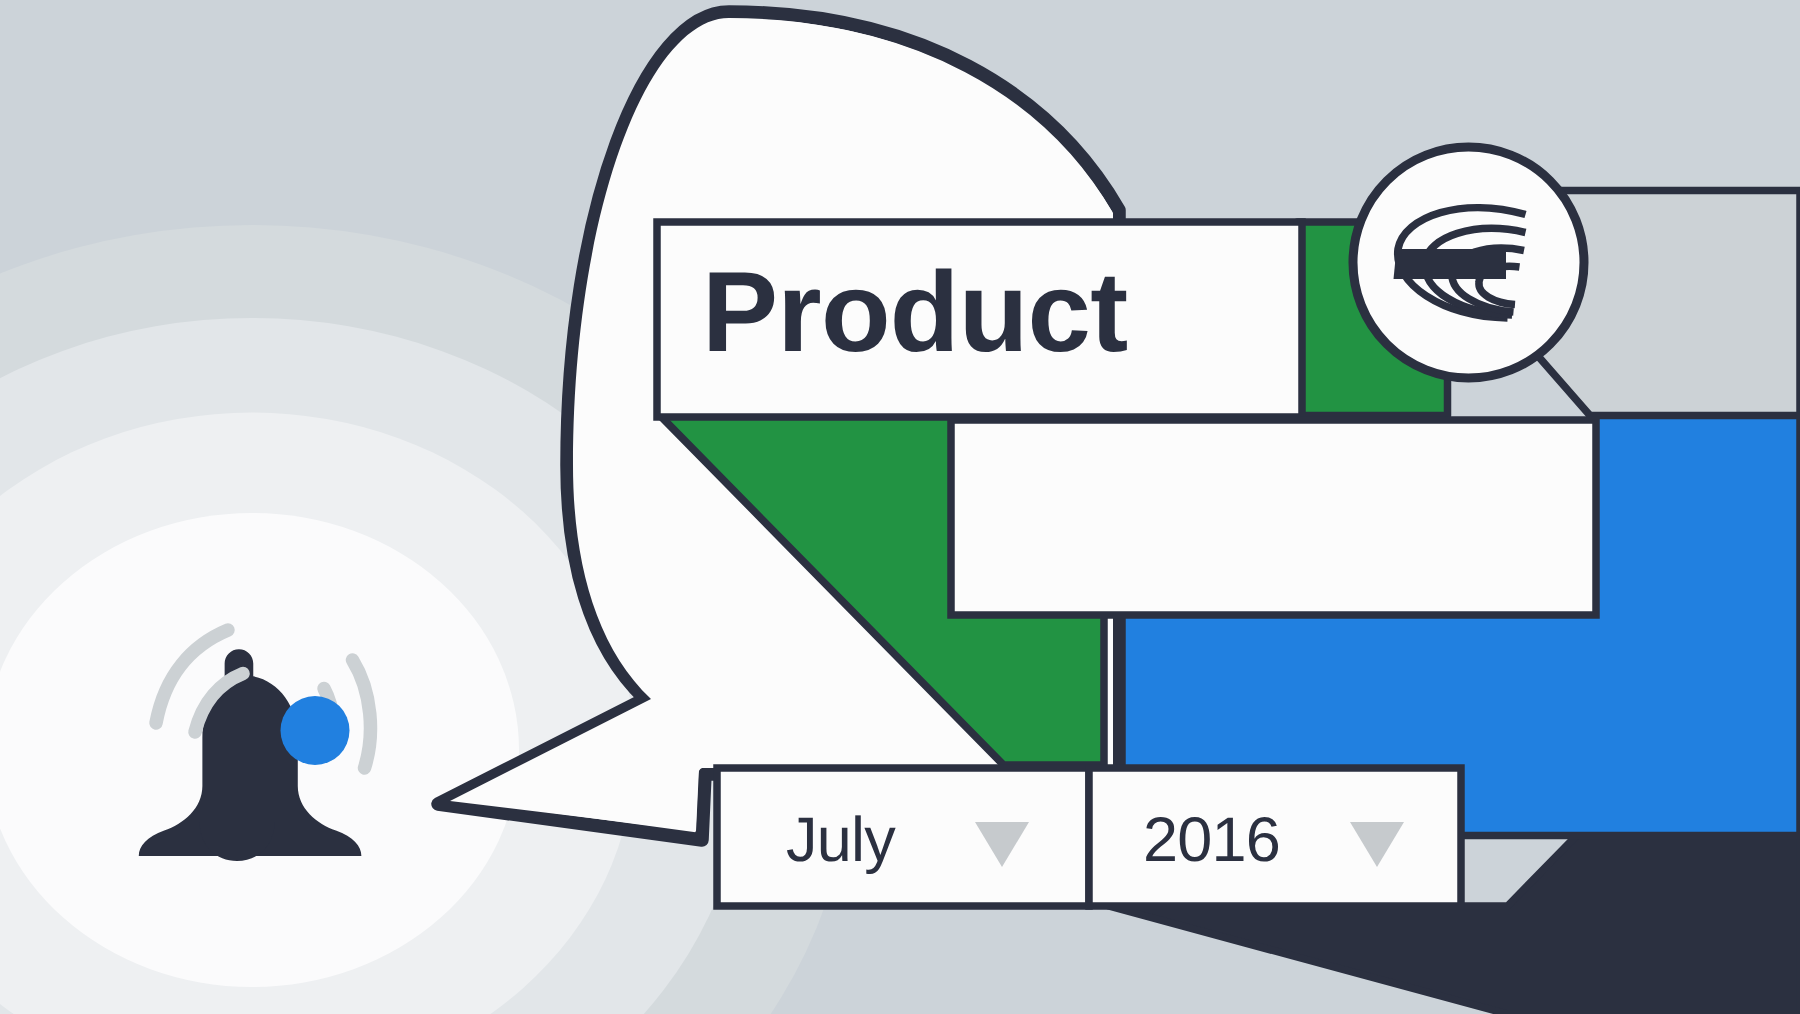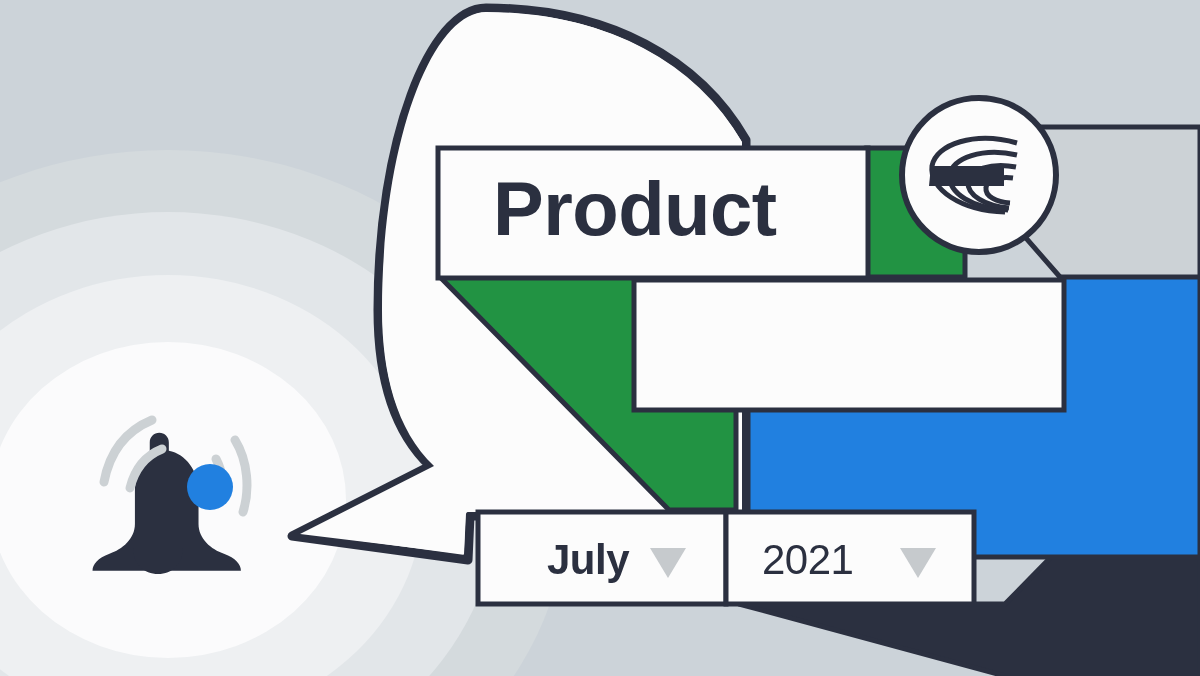--- a/index.html
+++ b/index.html
@@ -28,37 +28,37 @@
   }
   .label {
     position: absolute;
     color: #2b3040;
     font-weight: bold;
     letter-spacing: -0.5px;
     white-space: nowrap;
     pointer-events: auto;
   }
   #lbl-product {
-    left: 493px;
+    left: 468px;
     top: 166px;
     font-size: 76px;
     line-height: 86px;
   }
   #lbl-updates {
     left: 676px;
     top: 303px;
     font-size: 76px;
     line-height: 86px;
   }
   #lbl-month {
-    left: 547px;
+    left: 524px;
     top: 534px;
     font-size: 42px;
     line-height: 52px;
-    font-weight: bold;
+    font-weight: normal;
   }
   #lbl-year {
     left: 762px;
     top: 534px;
     font-size: 42px;
     line-height: 52px;
     font-weight: normal;
   }
   .hit {
     position: absolute;
@@ -162,21 +162,21 @@
       <circle cx="210" cy="487" r="23" fill="#2180e0"></circle>
     </g>
   </svg>
 
   <div class="label-layer">
     <div class="label" id="lbl-product">Product</div>
 
 
     <div class="label" id="lbl-month">July</div>
 
-    <div class="label" id="lbl-year">2021</div>
+    <div class="label" id="lbl-year">2016</div>
 
     <div class="hit" id="hit-month" style="left:478px; top:512px; width:248px; height:92px;"></div>
     <div class="hit" id="hit-year" style="left:726px; top:512px; width:248px; height:92px;"></div>
     <div class="hit" id="hit-logo" style="left:902px; top:98px; width:154px; height:154px; border-radius:50%;"></div>
     <div class="hit" id="hit-bell" style="left:88px; top:420px; width:175px; height:180px;"></div>
   </div>
 
 </div>
 
 </body></html>

